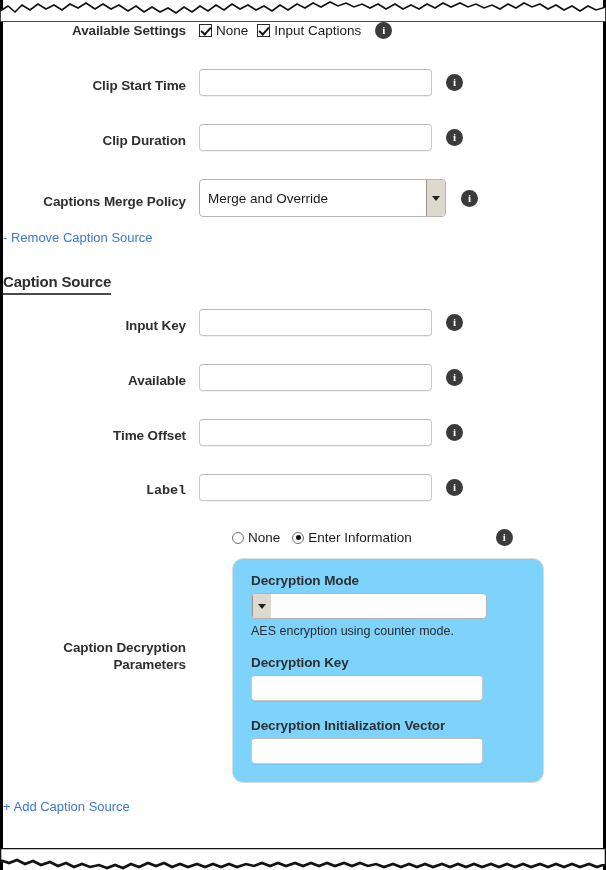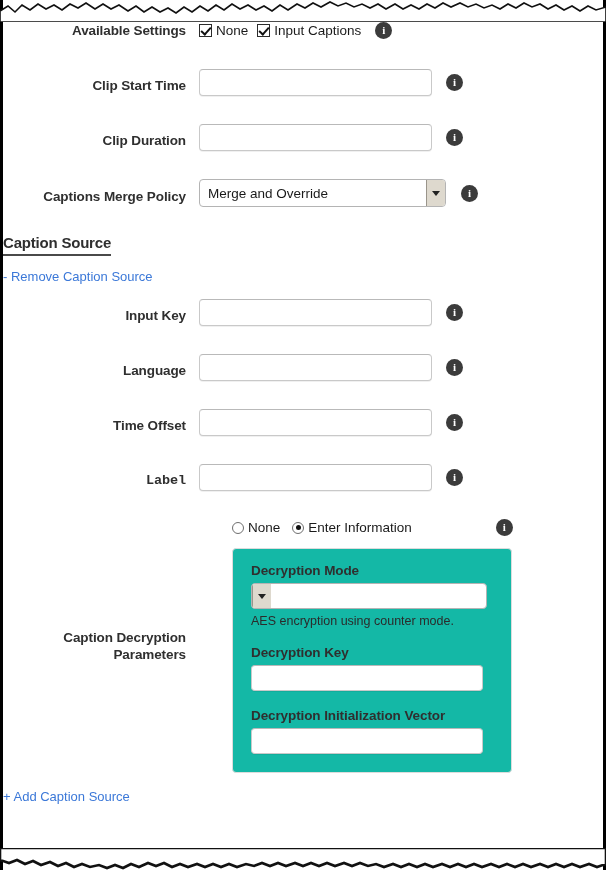--- a/index.html
+++ b/index.html
@@ -95,21 +95,21 @@
     color: #222;
     padding: 0 5px;
     outline: none;
     box-shadow: 0 1px 0 rgba(0,0,0,0.06);
   }
 
   
   .sel-wrap {
     position: relative;
     width: 247px;
-    height: 28px;
+    height: 38px;
     box-sizing: border-box;
     border: 1px solid #b4b4b4;
     border-radius: 4px;
     background: #fff;
     display: flex;
     align-items: center;
     overflow: hidden;
   }
   .sel-text {
     flex: 1;
@@ -217,25 +217,25 @@
   .lnk {
     color: #3b78d8;
     font-size: 13px;
     text-decoration: none;
     cursor: pointer;
     white-space: nowrap;
   }
 
   
   .panel {
-    width: 280px;
+    width: 312px;
     box-sizing: border-box;
     border: 1px solid #dcdcdc;
-    border-radius: 4px;
-    background: #14b8a6;
+    border-radius: 11px;
+    background: #7dd3fc;
     padding: 14px 18px 18px 18px;
   }
   .panel-label {
     font-size: 13.5px;
     font-weight: bold;
     color: #2f2f2f;
     margin-bottom: 5px;
     letter-spacing: -0.1px;
   }
   .panel-hint {
@@ -321,40 +321,40 @@
           <span class="sel-btn">
               <span class="caret"></span>
             </span>
         </div>
         <span class="info" style="margin-left:15px;">
             <i>i</i>
           </span>
       </div>
     </div>
 
+    <div style="margin-top:11px;">
+      <a class="lnk">- Remove Caption Source</a>
+    </div>
+
     <div style="margin-top:27px; padding-left:0px;">
       <span class="section-head">Caption Source</span>
     </div>
 
-    <div style="margin-top:11px;">
-      <a class="lnk">- Remove Caption Source</a>
-    </div>
-
     <div class="row" style="margin-top:14px;">
       <div class="lbl-col" style="padding-top:6px;">Input Key</div>
       <div class="field-col" style="align-items:center;">
         <input class="txt" type="text" value="" style="">
         <span class="info" style="margin-left:14px;">
             <i>i</i>
           </span>
       </div>
     </div>
 
     <div class="row" style="margin-top:28px;">
-      <div class="lbl-col" style="padding-top:6px;">Language</div>
+      <div class="lbl-col" style="padding-top:6px;">Available</div>
       <div class="field-col" style="align-items:center;">
         <input class="txt" type="text" value="" style="">
         <span class="info" style="margin-left:14px;">
             <i>i</i>
           </span>
       </div>
     </div>
 
     <div class="row" style="margin-top:28px;">
       <div class="lbl-col" style="padding-top:6px;">Time Offset</div>

